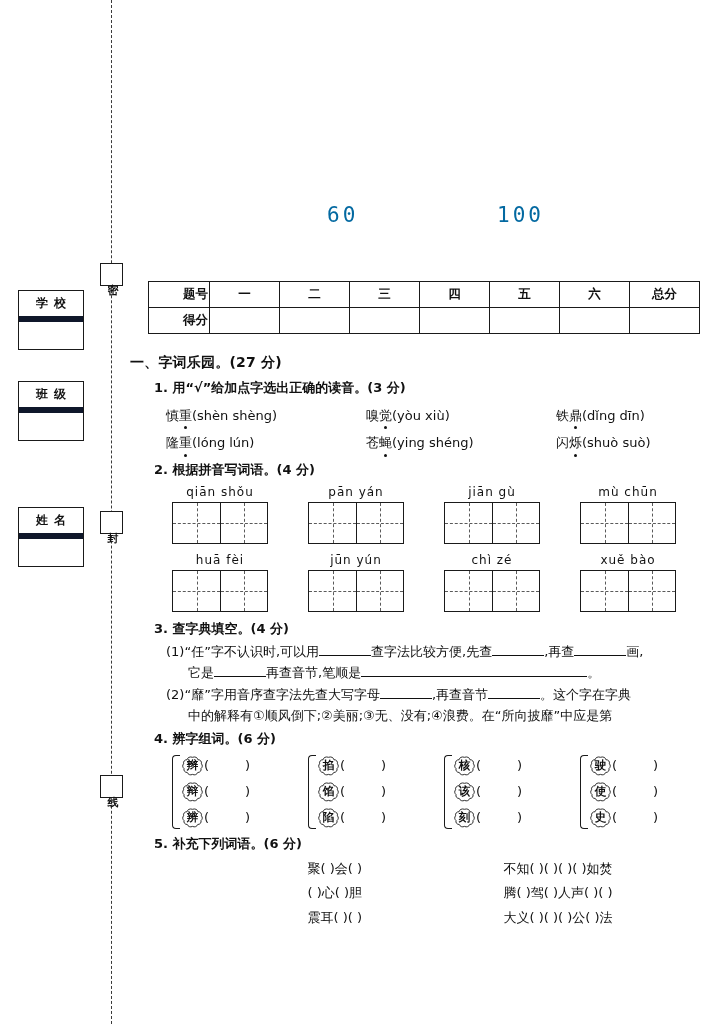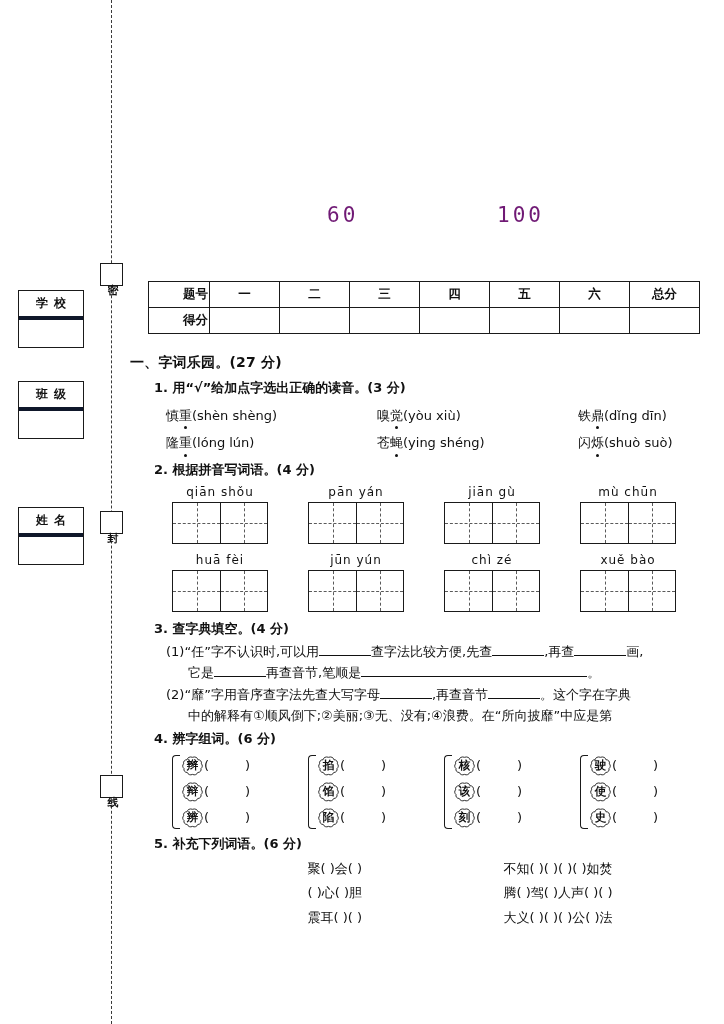--- a/index.html
+++ b/index.html
@@ -54,40 +54,40 @@
   .info-box {
     position: absolute;
     left: 18px;
     width: 64px;
     border: 1px solid #1a1a1a;
     background: #fff;
   }
   .info-box .lbl {
     height: 25px;
     line-height: 25px;
-    border-bottom: 4px solid #0f172a;
+    border-bottom: 6px solid #0f172a;
     text-align: center;
     font-size: 12px;
     font-weight: bold;
     letter-spacing: 6px;
     text-indent: 6px;
     font-family: "DejaVu Sans", "Liberation Sans", sans-serif;
   }
   .info-box .fill { height: 27px; }
   .box-school { top: 290px; }
   .box-class  { top: 381px; }
   .box-name   { top: 459px; margin-top: 48px; }
 
   
   .hdr-num {
     position: absolute;
     font-size: 21px;
     font-family: "DejaVu Sans Mono", "Liberation Mono", monospace;
     letter-spacing: 3px;
-    color: #701a75;
+    color: #0369a1;
   }
   .hdr-time  { left: 327px; top: 203px; }
   .hdr-score { left: 497px; top: 203px; }
 
   
   .score-table {
     position: absolute;
     left: 148px;
     top: 281px;
     width: 552px;
@@ -141,21 +141,20 @@
     width: 3px;
     height: 3px;
     background: #111;
     border-radius: 50%;
   }
 
   
   .pron-row {
     display: flex;
     margin: 8px 0 7px 0;
-    gap: 11px;
   }
   .pron-item {
     font-size: 13px;
     white-space: nowrap;
   }
   .pron-item .py { font-family: "DejaVu Sans", sans-serif; }
   .pron-c1 { width: 200px; }
   .pron-c2 { width: 190px; }
   .pron-c3 { width: auto; }
 

